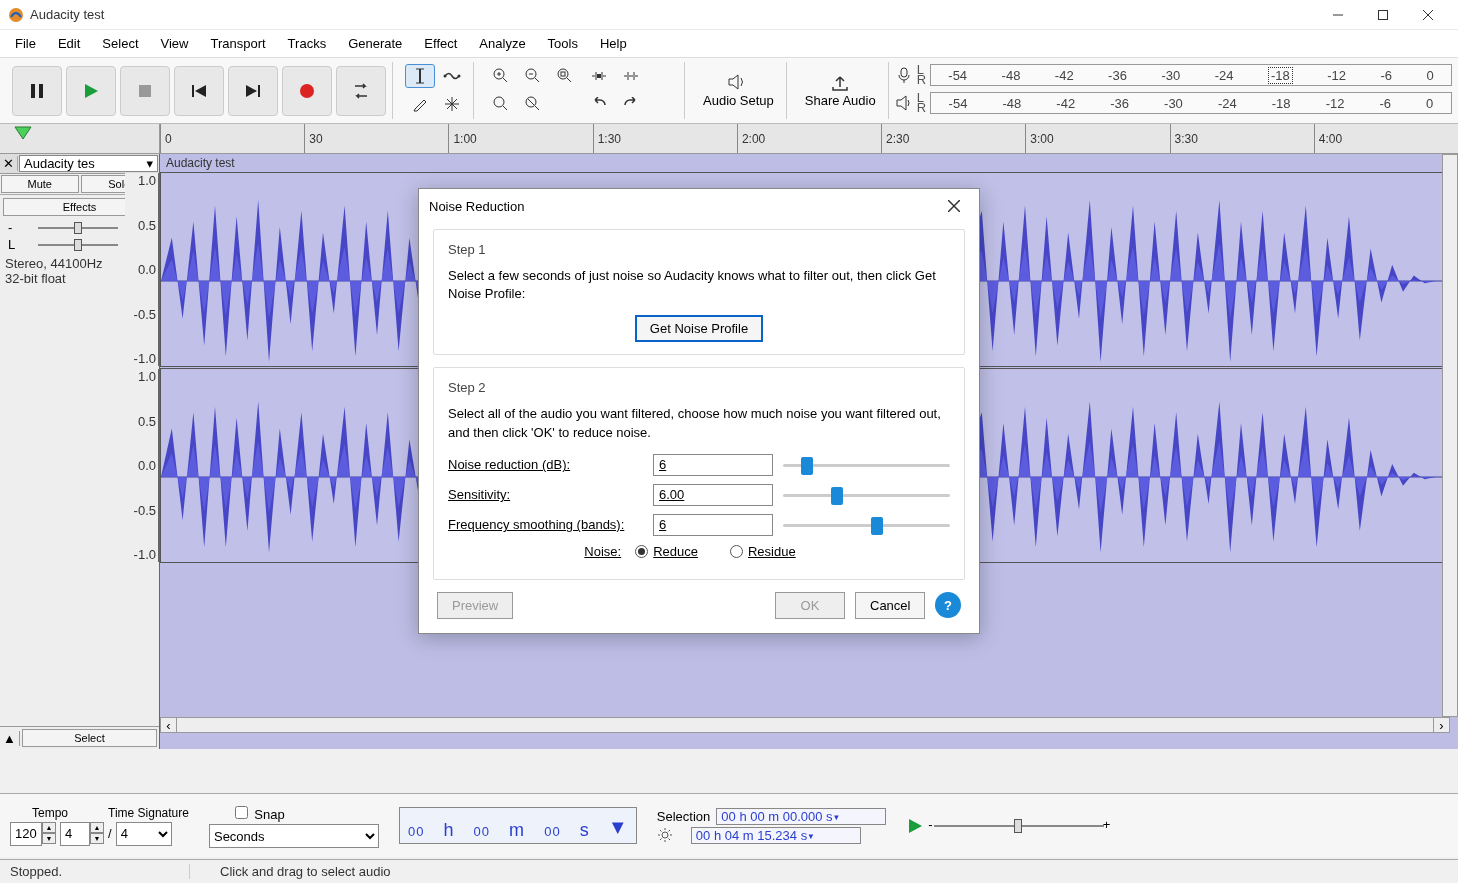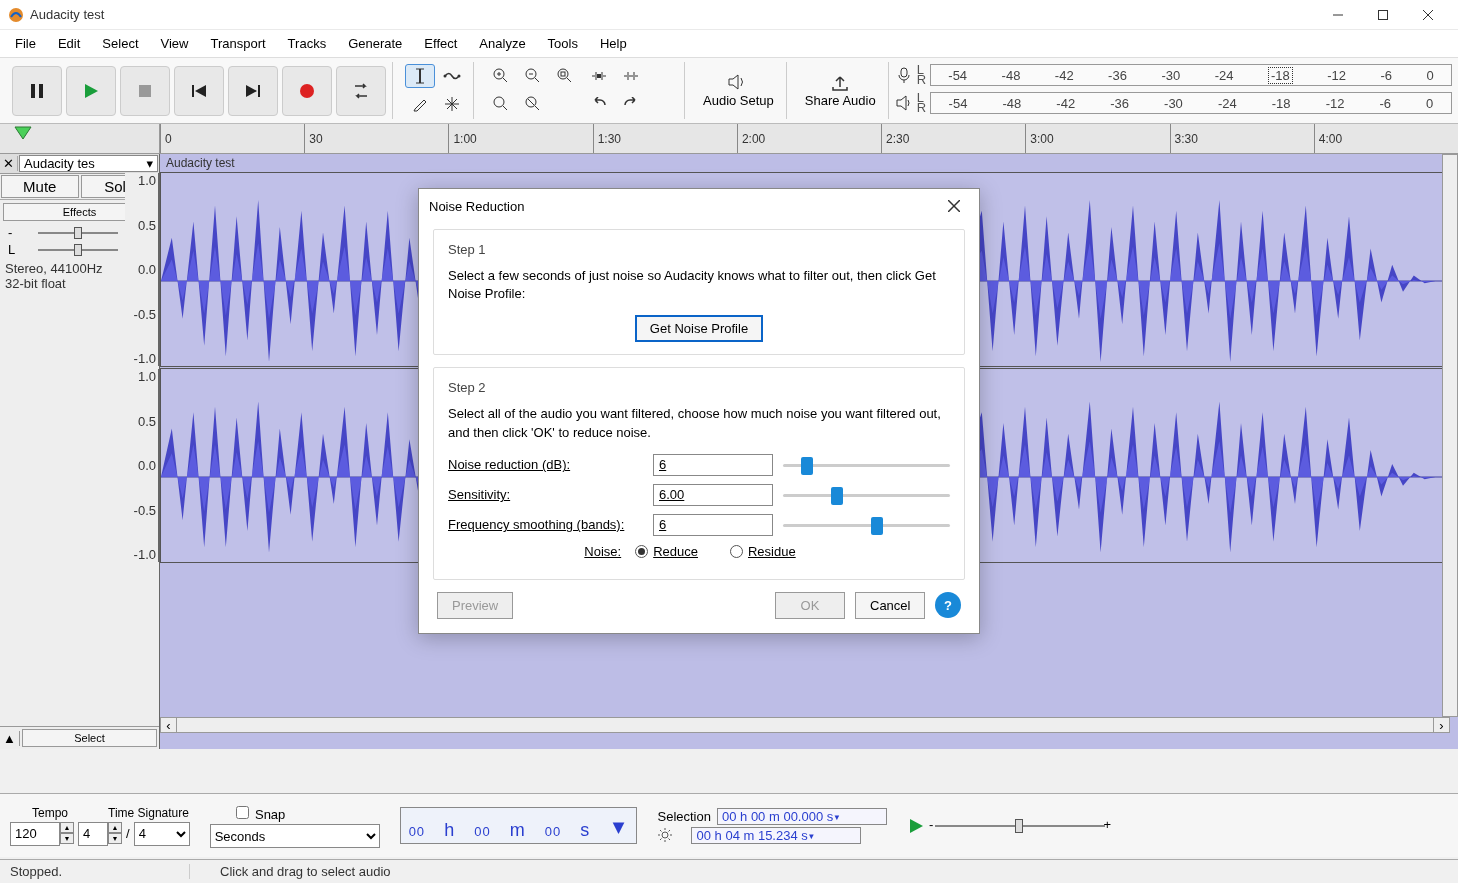--- a/index.html
+++ b/index.html
@@ -26,21 +26,21 @@
   .timeline .spacer{width:160px; border-right:1px solid #999;}
   .timeline .ruler{flex:1; position:relative; display:flex;}
   .timeline .tick{ flex:1; border-left:1px solid #888; padding-left:4px; font-size:12px; color:#333; position:relative; padding-top:8px;}
   .playhead{ position:absolute; left:14px; top:2px; }
   .trackarea{ display:flex; background:#9a9aaa; height:595px; position:relative;}
   .trackpanel{ width:160px; background:#eee; border-right:1px solid #666; display:flex; flex-direction:column;}
   .trackhead{ display:flex; align-items:center; height:20px; background:#ddd; border-bottom:1px solid #999;}
   .trackhead .xbtn{ width:18px; text-align:center; cursor:pointer; border-right:1px solid #aaa;}
   .trackhead .tname{ flex:1; padding:0 4px; border:1px solid #888; margin:1px; background:#fff; font-size:11px; display:flex; align-items:center; justify-content:space-between;}
   .twobtn{display:flex; border-bottom:1px solid #aaa;}
-  .twobtn div{flex:1; text-align:center; padding:2px 15px; border:1px solid #999; margin:1px; background:#f4f4f4; font-size:15px; cursor:pointer;}
+  .twobtn div{flex:1; text-align:center; padding:2px 15px; border:1px solid #999; margin:1px; background:#f4f4f4; font-size:11px; cursor:pointer;}
   .fxbtn{text-align:center; margin:3px; border:1px solid #999; background:#f4f4f4; padding:2px; font-size:11px; cursor:pointer;}
   .sliderrow{display:flex; align-items:center; justify-content:space-between; padding:1px 8px; font-size:11px;}
   .hslider{position:relative; width:80px; height:14px;}
   .hslider .track{position:absolute; top:6px; left:0; right:0; height:2px; background:#888;}
   .hslider .thumb{position:absolute; top:1px; width:8px; height:12px; background:#ddd; border:1px solid #555;}
   .tinfo{font-size:11px; color:#333; padding:3px 5px;}
   .selectbtn{margin:2px; text-align:center; border:1px solid #999; background:#f4f4f4; padding:2px; font-size:11px; cursor:pointer;}
   .collapsebar{display:flex; align-items:center; border-top:1px solid #999;}
   .collapsebar .arrow{width:20px; text-align:center; border-right:1px solid #999; cursor:pointer;}
   .wavepane{ flex:1; position:relative; background:#bdbde6;}
@@ -52,21 +52,21 @@
   .wavefill{position:absolute; inset:0; overflow:hidden;}
   .hscroll{position:absolute; bottom:16px; left:160px; right:8px; height:16px; background:#eee; border:1px solid #999; display:flex; align-items:center;}
   .hscroll .arrow{width:16px; text-align:center; cursor:pointer; border-right:1px solid #999;}
   .hscroll .arrow:last-child{border-left:1px solid #999; border-right:none;}
   .vscroll{position:absolute; top:0; right:0; width:16px; bottom:32px; background:#eee; border:1px solid #999;}
   .bottompanel{position:absolute; bottom:26px; left:0; right:0; height:64px; background:#f6f6f6; border-top:1px solid #aaa; display:flex; align-items:center; padding:4px 10px; gap:20px;}
   .bpgroup{display:flex; flex-direction:column; gap:2px;}
   .bpgroup label{font-size:12px;margin-left:22px;}
   .bpinputs{display:flex; gap:4px; align-items:center;}
   .spinner{display:flex;}
-  .spinner input{width:50px; height:24px; border:1px solid #888; padding:0 4px;}
+  .spinner input{width:32px; height:24px; border:1px solid #888; padding:0 4px;}
   .spinner .btns{display:flex; flex-direction:column;}
   .spinner .btns div{width:14px; height:11px; border:1px solid #888; background:#eee; font-size:7px; text-align:center; line-height:9px; cursor:pointer;}
   select.combo{height:24px; border:1px solid #888; background:#fff;}
   .timecounter{ font-family: "Consolas", monospace; font-size:30px; color:#2a3fcf; background:#eef2fa; border:1px solid #888; padding:0 8px; letter-spacing:1px;}
   .timecounter .unit{font-size:18px; color:#2a3fcf;}
   .selpanel{display:flex; flex-direction:column; gap:2px; font-size:12px;}
   .seltime{font-family:monospace; background:#f5f5fd; border:1px solid #888; padding:0 4px; color:#2a3fcf; font-size:12px; display:inline-block; width:170px;}
   .playctrl{display:flex; align-items:center; gap:10px;}
   .statusbar{position:absolute; bottom:0; left:0; right:0; height:24px; background:#f0f0f0; border-top:1px solid #aaa; display:flex; align-items:center; padding:0 10px; gap:30px; font-size:12px; color:#333;}
   .statusbar .cell{border-right:1px solid #ccc; padding-right:30px; min-width:180px;}

